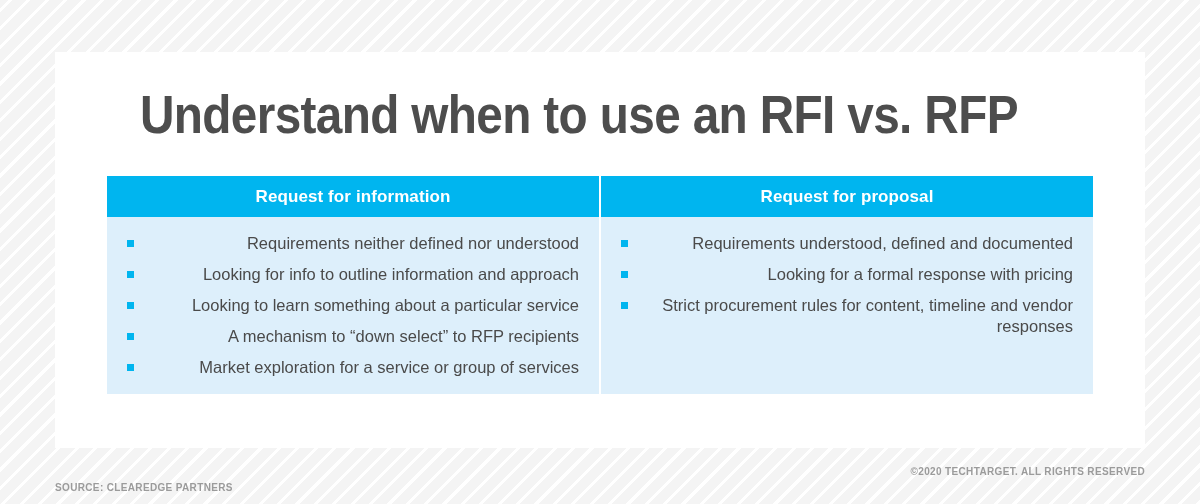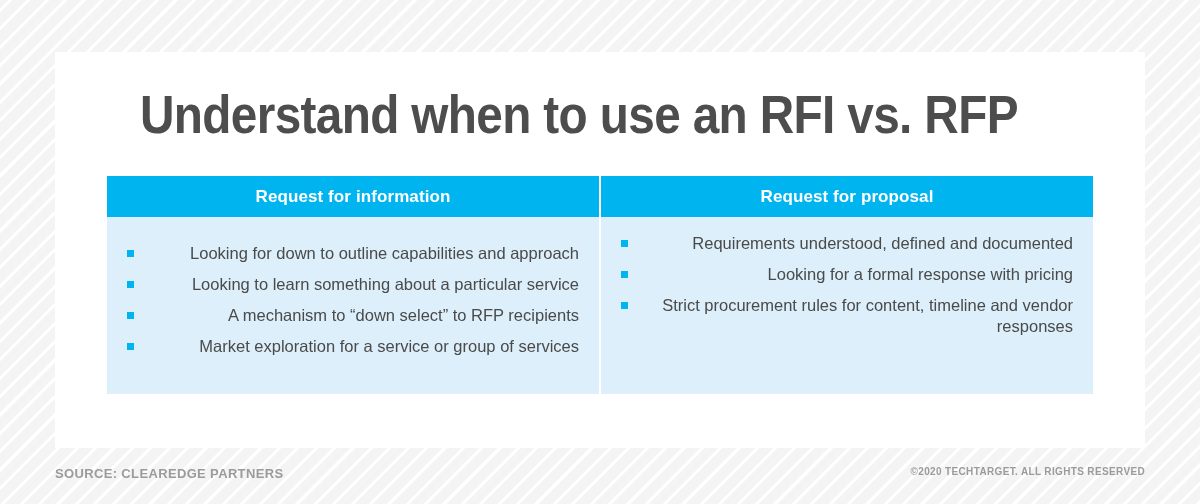--- a/index.html
+++ b/index.html
@@ -125,22 +125,22 @@
     position: absolute;
     left: 0;
     top: 466px;
     width: 1200px;
     height: 20px;
   }
 
   .footer-source {
     position: absolute;
     left: 55px;
-    top: 0;
-    font-size: 13px;
+    top: 16px;
+    font-size: 10px;
     font-weight: 700;
     letter-spacing: 0.35px;
     color: #9b9b9b;
     text-transform: uppercase;
   }
 
   .footer-copyright {
     position: absolute;
     right: 55px;
     top: 0;
@@ -162,24 +162,25 @@
     <h1 class="title">Understand when to use an RFI vs. RFP</h1>
 
     <div class="panels">
 
       <div class="panel">
         <div class="panel-header">Request for information</div>
         <div class="panel-body">
           <ul class="bullet-list">
             <li class="bullet-item">
               <span class="bullet-square"></span>
-            </li>
-            <li class="bullet-item">
-              <span class="bullet-square"></span>
-              <span>Looking for down to outline capabilities and approach</span>
+              <span>Requirements neither defined nor understood</span>
+            </li>
+            <li class="bullet-item">
+              <span class="bullet-square"></span>
+              <span>Looking for info to outline information and approach</span>
             </li>
             <li class="bullet-item">
               <span class="bullet-square"></span>
               <span>Looking to learn something about a particular service</span>
             </li>
             <li class="bullet-item">
               <span class="bullet-square"></span>
               <span>A mechanism to “down select” to RFP recipients</span>
             </li>
             <li class="bullet-item">

